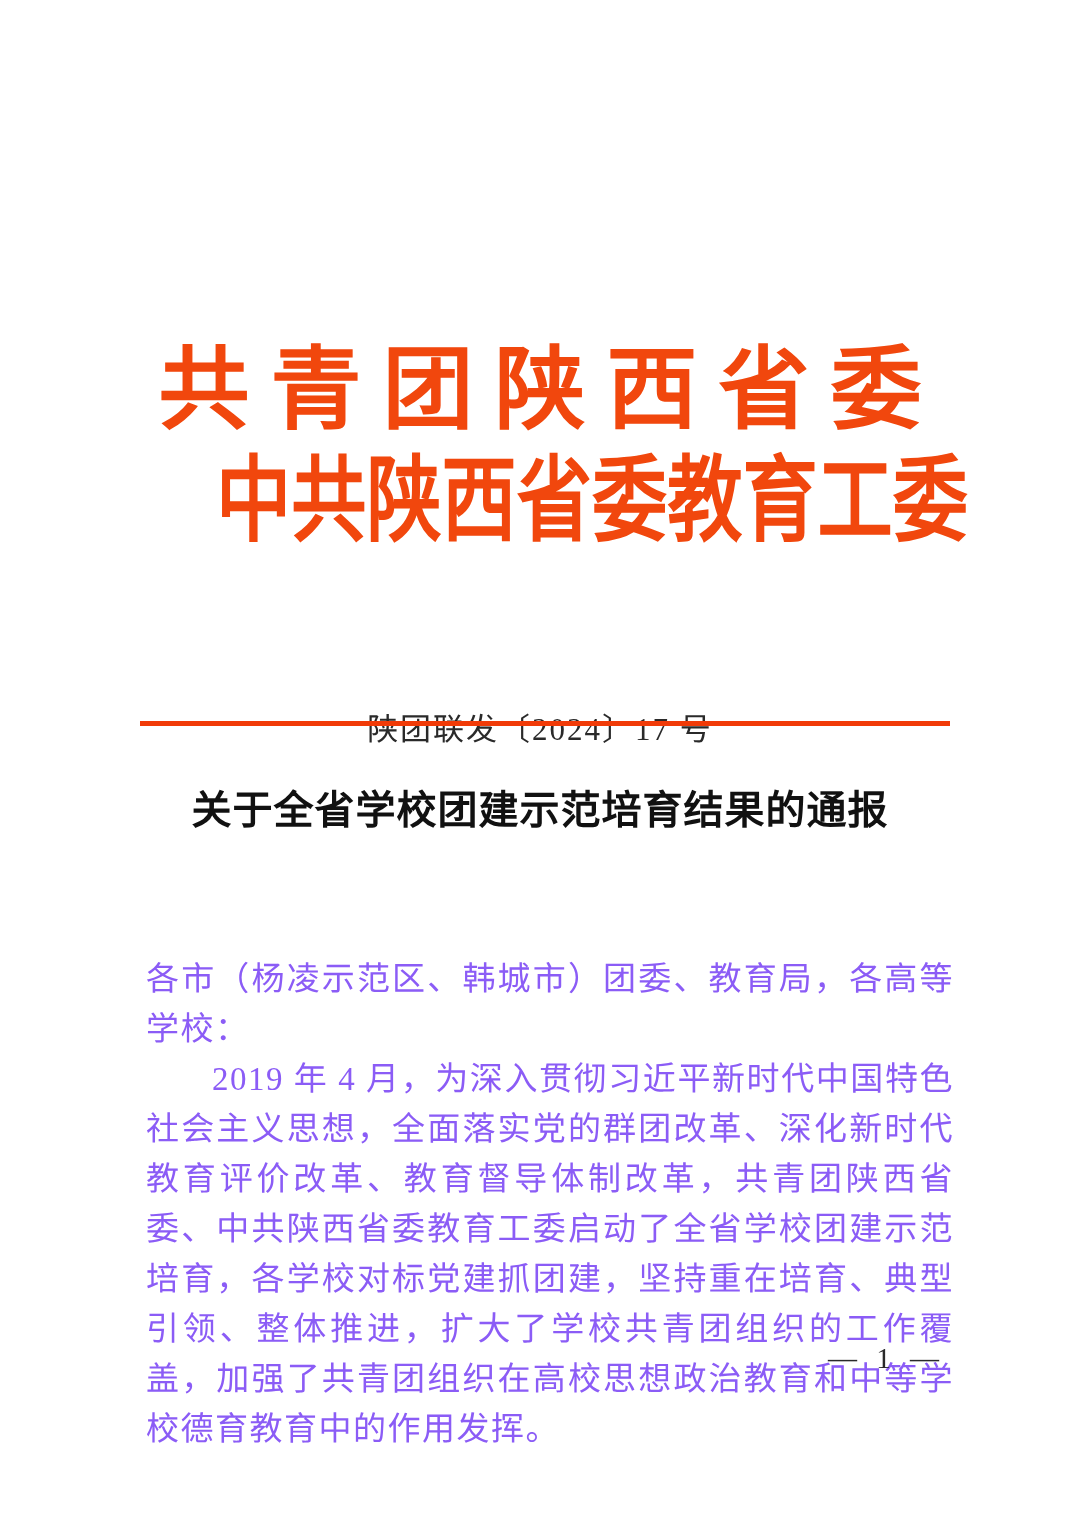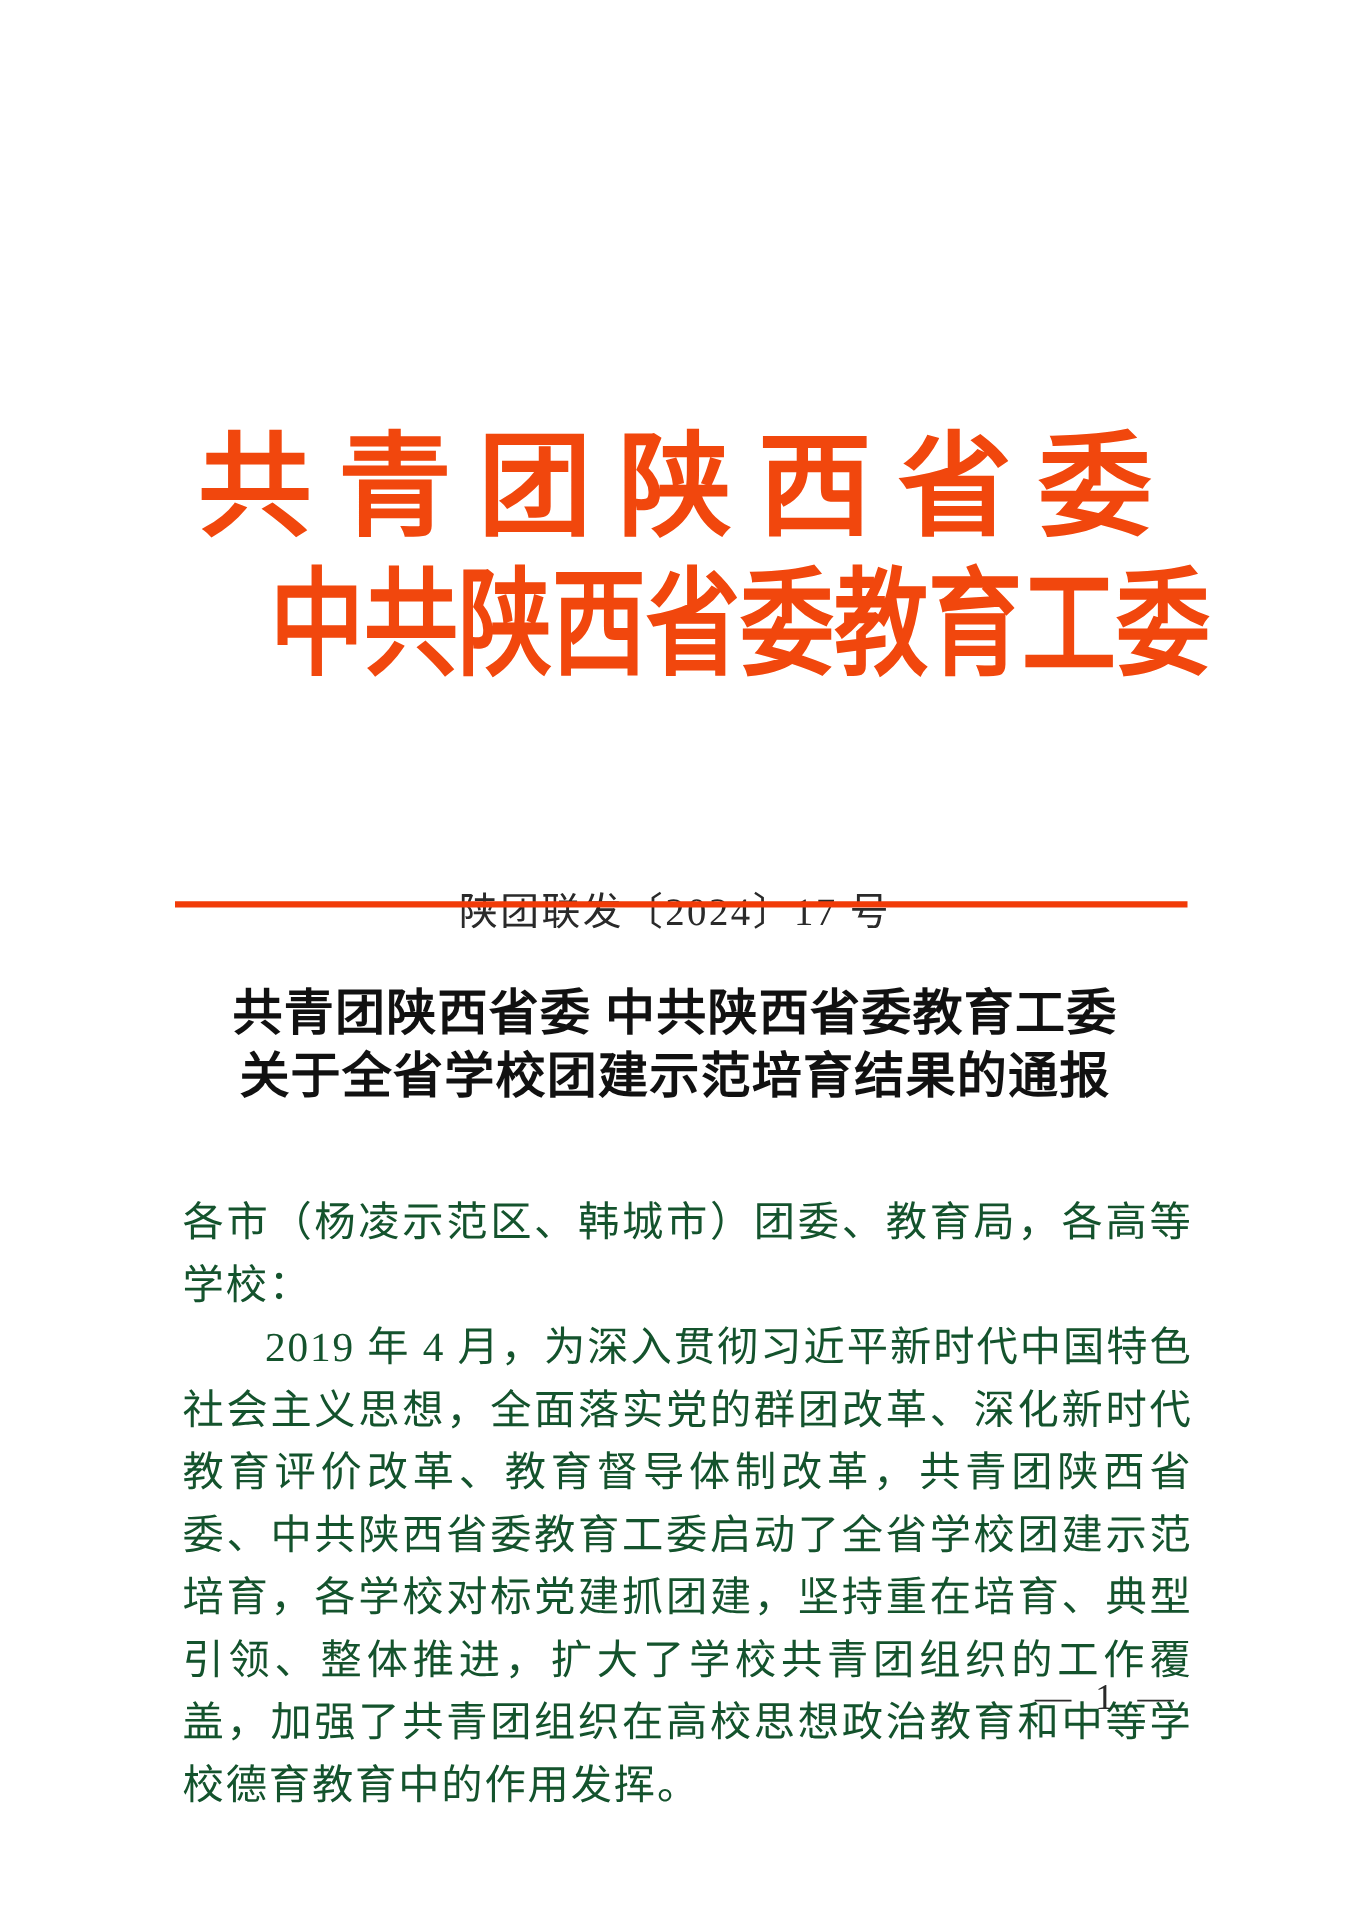--- a/index.html
+++ b/index.html
@@ -72,21 +72,21 @@
   .doc-body {
     position: absolute;
     top: 954px;
     left: 146px;
     width: 808px;
     font-size: 33px;
     line-height: 50px;
     letter-spacing: 1.5px;
     text-align: justify;
     text-justify: inter-character;
-    color: #14532d;
+    color: #8b5cf6;
     font-family: Liberation Serif, serif;
   }
   .doc-body p.indent { text-indent: 2em; }
   
   .page-footer {
     position: absolute;
     top: 1342px;
     left: 135px;
     width: 810px;
     text-align: right;
@@ -103,21 +103,20 @@
   <div class="letterhead" style="color: rgb(241, 71, 13);">
     <div class="lh-line1">共青团陕西省委</div>
     <div class="lh-line2">中共陕西省委教育工委</div>
   </div>
 
   <div class="doc-number">陕团联发〔2024〕17 号</div>
 
   <div class="red-rule" style="background-color: rgb(241, 59, 8);"></div>
 
   <div class="doc-title">
-    <div>共青团陕西省委 中共陕西省委教育工委</div>
     <div>关于全省学校团建示范培育结果的通报</div>
   </div>
 
   <div class="doc-body">
     <p>各市（杨凌示范区、韩城市）团委、教育局，各高等学校：</p>
     <p class="indent">2019 年 4 月，为深入贯彻习近平新时代中国特色社会主义思想，全面落实党的群团改革、深化新时代教育评价改革、教育督导体制改革，共青团陕西省委、中共陕西省委教育工委启动了全省学校团建示范培育，各学校对标党建抓团建，坚持重在培育、典型引领、整体推进，扩大了学校共青团组织的工作覆盖，加强了共青团组织在高校思想政治教育和中等学校德育教育中的作用发挥。</p>
   </div>
 
   <div class="page-footer">— 1 —</div>
 

